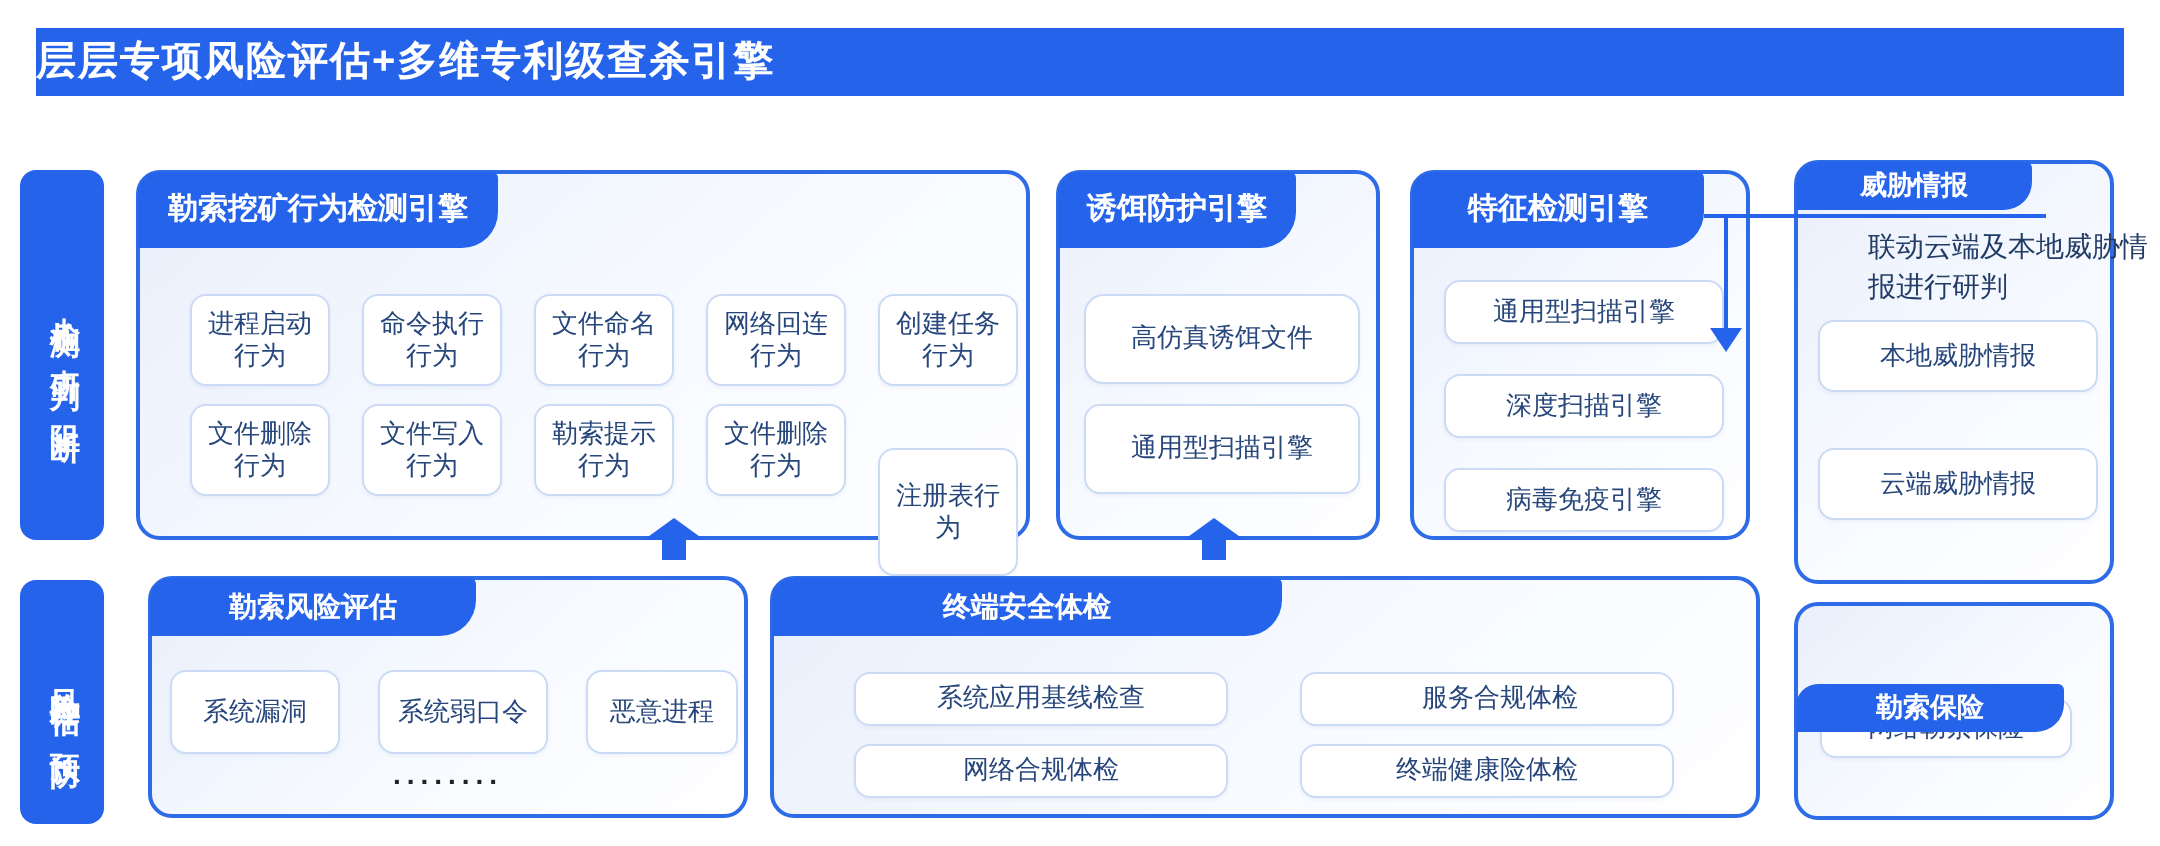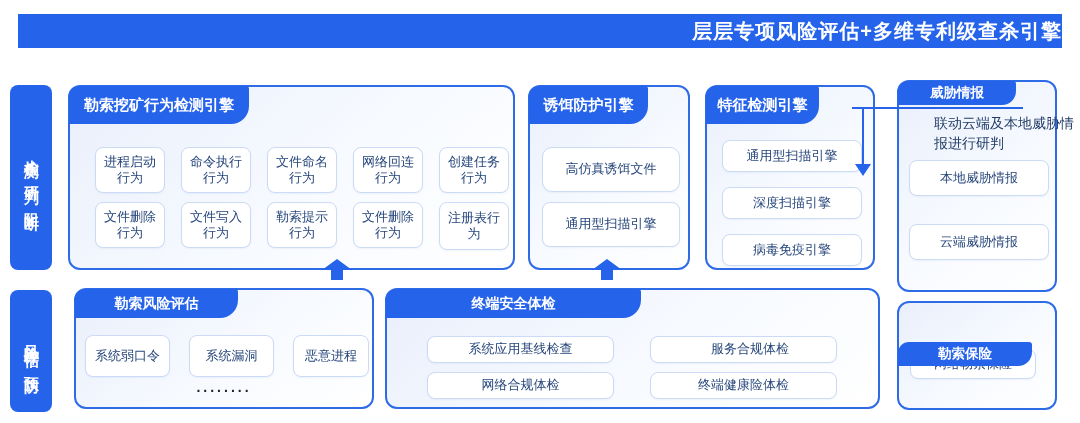--- a/index.html
+++ b/index.html
@@ -1,19 +1,19 @@
 <!DOCTYPE html>
 <html><head>
 <meta charset="utf-8">
 <style>
   html,body{margin:0;padding:0;background:#fff;font-family:"Liberation Sans",sans-serif;}
   .canvas{position:relative;width:1080px;height:423px;background:#fff;overflow:hidden;}
 
   .banner{position:absolute;left:18px;top:14px;width:1044px;height:34px;background:#2563eb;
-          color:#fff;font-size:20px;font-weight:bold;text-align:right;line-height:34px;letter-spacing:1px;}
+          color:#fff;font-size:20px;font-weight:bold;text-align:left;line-height:34px;letter-spacing:1px;}
 
   .vlabel{position:absolute;left:10px;width:42px;background:#2563eb;border-radius:8px;color:#fff;
           font-size:15px;font-weight:bold;display:flex;align-items:center;justify-content:center;
           writing-mode:vertical-lr;text-orientation:upright;letter-spacing:3px;}
 
   .panel{position:absolute;border:2px solid #2e6be6;border-radius:12px;
          background:linear-gradient(140deg,#e9effb 0%,#f7faff 55%,#ffffff 100%);box-sizing:border-box;}
 
   .tab{position:absolute;top:-1px;left:-1px;background:#2563eb;color:#fff;font-weight:bold;
        text-align:center;border-radius:11px 3px 18px 0;z-index:2;}
@@ -51,32 +51,32 @@
     <div style="position:absolute;left:25px;top:60px;display:grid;grid-template-columns:repeat(5,70px);column-gap:16px;row-gap:9px;">
       <div class="box" style="height:46px;">进程启动行为</div>
       <div class="box" style="height:46px;">命令执行行为</div>
       <div class="box" style="height:46px;">文件命名行为</div>
       <div class="box" style="height:46px;">网络回连行为</div>
       <div class="box" style="height:46px;">创建任务行为</div>
       <div class="box" style="height:46px;">文件删除行为</div>
       <div class="box" style="height:46px;">文件写入行为</div>
       <div class="box" style="height:46px;">勒索提示行为</div>
       <div class="box" style="height:46px;">文件删除行为</div>
-      <div class="box" style="height:48px;">注册表行为</div>
+      <div class="box" style="height:64px;margin-top:22px;">注册表行为</div>
     </div>
   </div>
 
   <div class="panel" style="left:528px;top:85px;width:162px;height:185px;">
     <div class="tab big" style="width:119px;">诱饵防护引擎</div>
     <div class="box" style="position:absolute;left:12px;top:60px;width:138px;height:45px;border-radius:10px;">高仿真诱饵文件</div>
     <div class="box" style="position:absolute;left:12px;top:115px;width:138px;height:45px;">通用型扫描引擎</div>
   </div>
 
   <div class="panel" style="left:705px;top:85px;width:170px;height:185px;">
-    <div class="tab big" style="width:113px;text-align:center;">特征检测引擎</div>
+    <div class="tab big" style="width:146px;text-align:center;">特征检测引擎</div>
     <div class="box" style="position:absolute;left:15px;top:53px;width:140px;height:32px;">通用型扫描引擎</div>
     <div class="box" style="position:absolute;left:15px;top:100px;width:140px;height:32px;">深度扫描引擎</div>
     <div class="box" style="position:absolute;left:15px;top:147px;width:140px;height:32px;">病毒免疫引擎</div>
   </div>
 
   <div class="panel" style="left:897px;top:80px;width:160px;height:212px;">
     <div class="tab small" style="width:118px;border-radius:11px 3px 14px 0;">威胁情报</div>
     <div class="desc" style="left:10px;top:32px;width:142px;">联动云端及本地威胁情报进行研判</div>
     <div class="box" style="position:absolute;left:10px;top:78px;width:140px;height:36px;">本地威胁情报</div>
     <div class="box" style="position:absolute;left:10px;top:142px;width:140px;height:36px;">云端威胁情报</div>
@@ -85,22 +85,22 @@
   <div class="h-line" style="left:852px;top:107px;width:171px;"></div>
   <div class="v-line" style="left:862px;top:107px;height:58px;"></div>
   <div class="down-head" style="left:855px;top:164px;"></div>
 
   <div class="up-arrow" style="left:322px;top:259px;"></div>
   <div class="up-arrow" style="left:592px;top:259px;"></div>
 
   <div class="panel" style="left:74px;top:288px;width:300px;height:121px;">
     <div class="tab mid" style="width:163px;">勒索风险评估</div>
     <div style="position:absolute;left:9px;top:45px;display:flex;gap:19px;">
+      <div class="box" style="width:85px;height:42px;">系统漏洞</div>
       <div class="box" style="width:85px;height:42px;">系统弱口令</div>
-      <div class="box" style="width:85px;height:42px;">系统漏洞</div>
       <div class="box" style="width:76px;height:42px;">恶意进程</div>
     </div>
     <div class="dots" style="top:92px;">........</div>
   </div>
 
   <div class="panel" style="left:385px;top:288px;width:495px;height:121px;">
     <div class="tab mid" style="width:255px;">终端安全体检</div>
     <div style="position:absolute;left:40px;top:46px;display:grid;grid-template-columns:187px 187px;column-gap:36px;row-gap:9px;">
       <div class="box" style="height:27px;">系统应用基线检查</div>
       <div class="box" style="height:27px;padding-left:19px;">服务合规体检</div>

